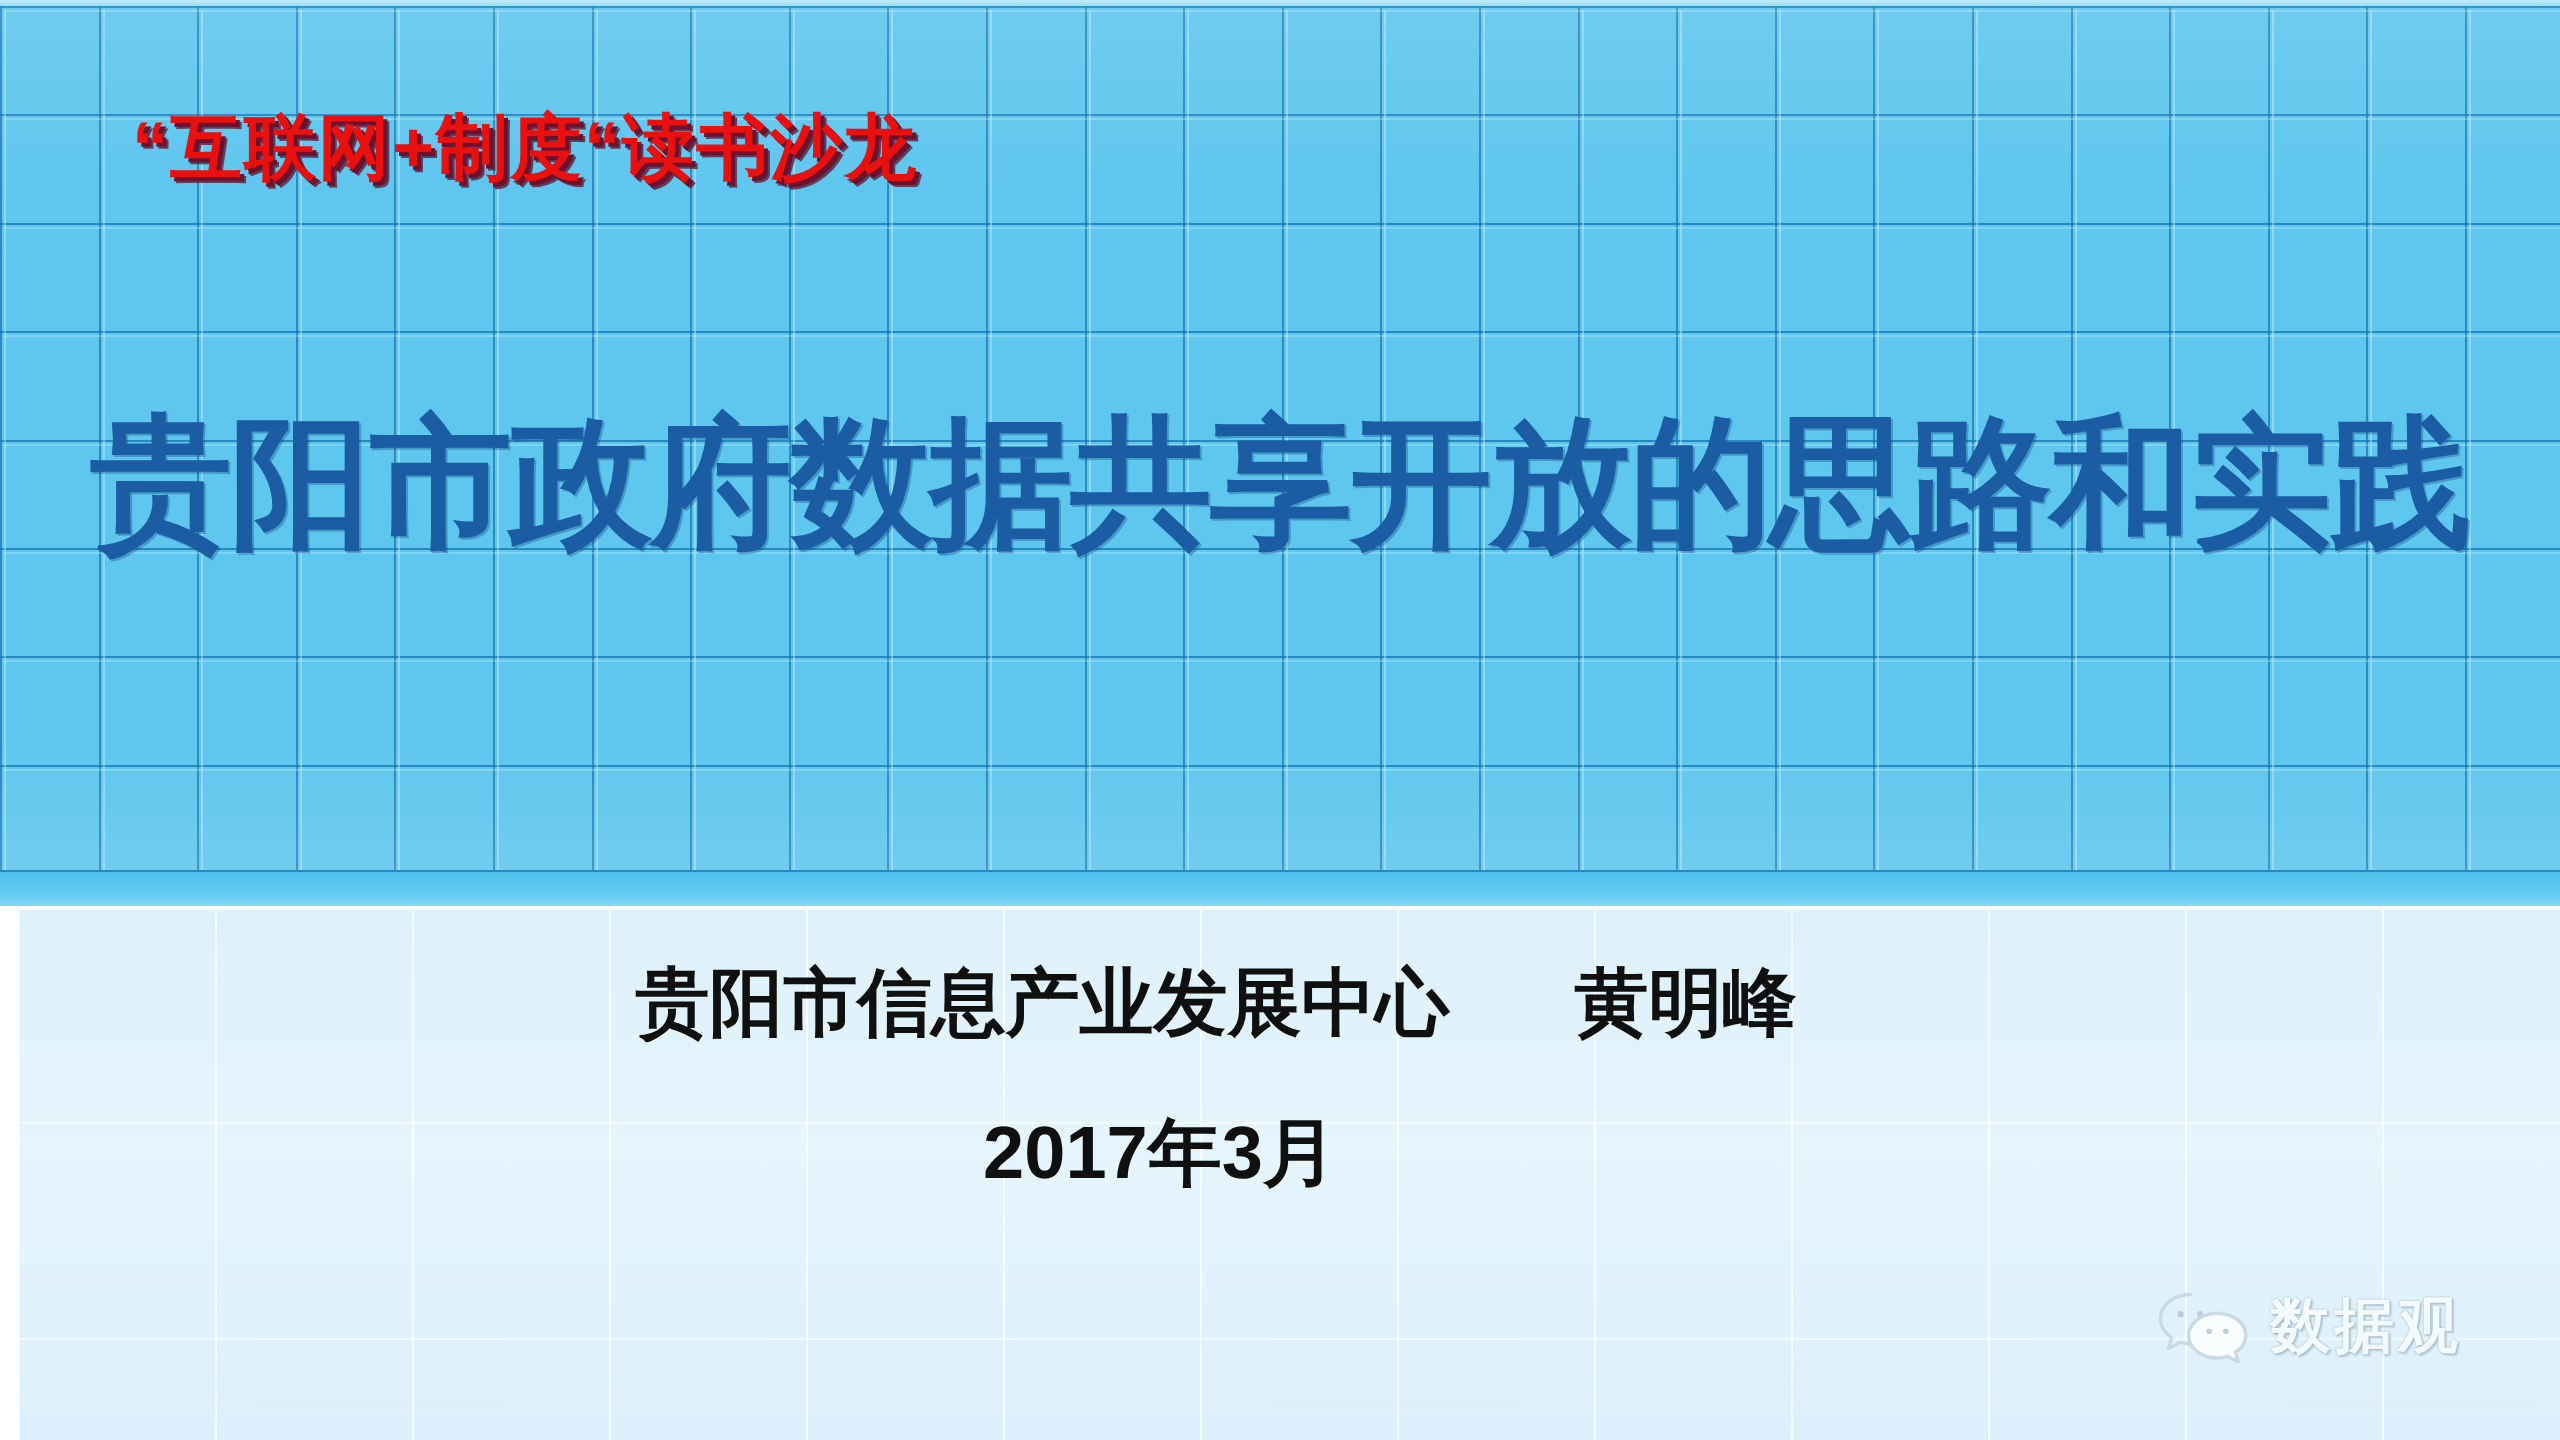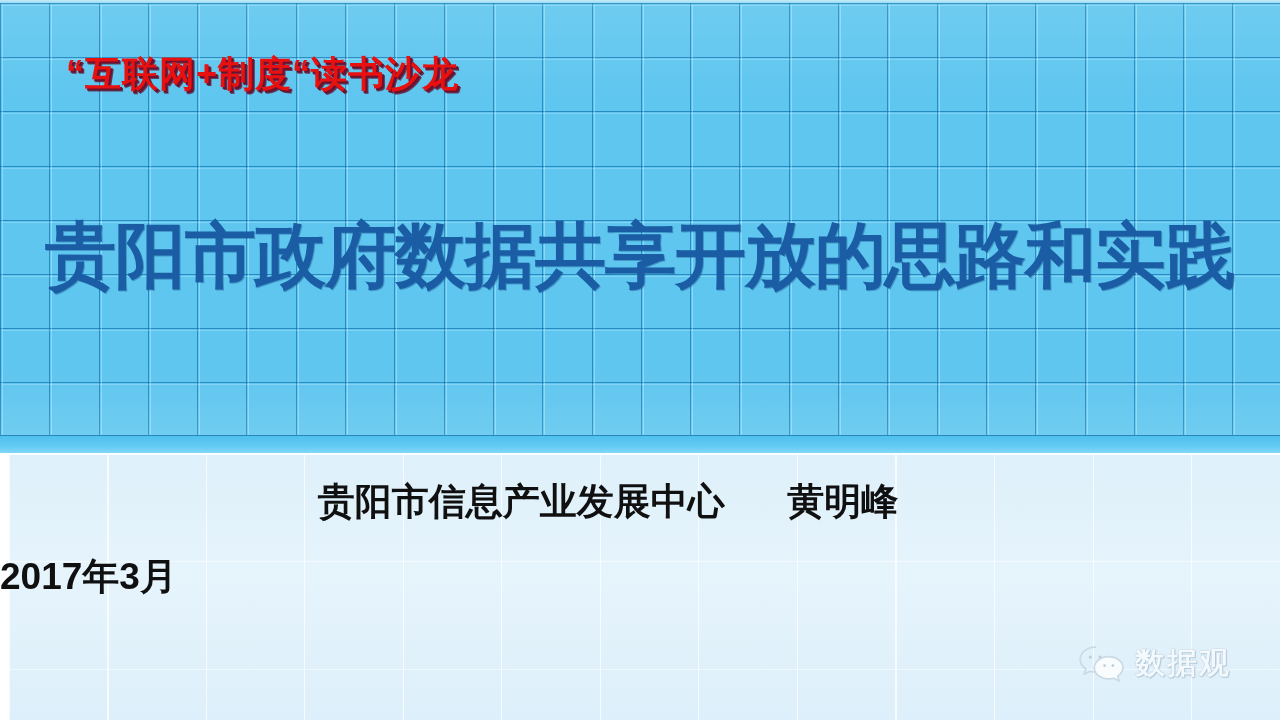--- a/index.html
+++ b/index.html
@@ -103,21 +103,21 @@
     white-space: nowrap;
     text-shadow:
       2px 2px 0 #6b1230,
       3px 3px 0 rgba(90,20,45,0.75);
     line-height: 1.1;
   }
 
   .main-title {
     position: absolute;
     left: 0;
-    top: 215px;
+    top: 202px;
     width: 1280px;
     text-align: center;
     font-size: 71px;
     font-weight: bold;
     color: #1a5da4;
     letter-spacing: -1px;
     white-space: nowrap;
     line-height: 1.15;
     text-shadow: 1px 1px 0 rgba(16,70,125,0.35);
   }
@@ -170,23 +170,24 @@
     font-size: 37px;
     font-weight: bold;
     color: #101010;
     white-space: nowrap;
     letter-spacing: 0px;
   }
   .presenter .gap { display: inline-block; width: 42px; }
 
   .date-line {
     position: absolute;
-    left: 0;
+    left: 12px;
     top: 552px;
     width: 1136px;
+    text-align: center;
     font-size: 37px;
     font-weight: bold;
     color: #101010;
     white-space: nowrap;
   }
 
   
   .watermark {
     position: absolute;
     left: 1078px;

